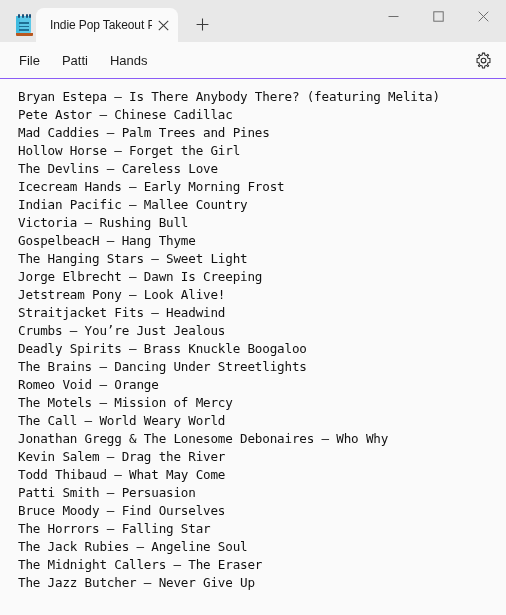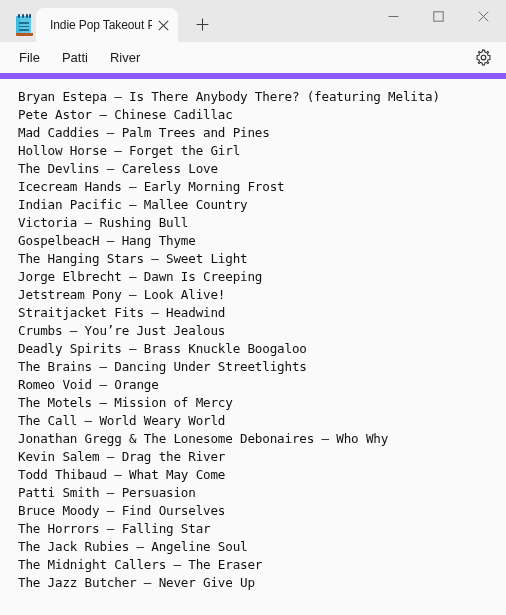--- a/index.html
+++ b/index.html
@@ -126,21 +126,21 @@
 
   
   .menubar {
     height:37px;
     flex:0 0 37px;
     background:#fafafa;
     display:flex;
     align-items:center;
     padding-left:8px;
     position:relative;
-    border-bottom:6px solid #8b5cf6;
+    border-bottom:1px solid #8b5cf6;
   }
   .menuitem {
     font-size:13px;
     color:#1b1b1b;
     padding:5px 11px;
     border-radius:4px;
     line-height:1;
   }
   .menu-spacer { flex:1 1 auto; }
   .settings-btn {
@@ -230,21 +230,21 @@
           </svg>
         </span>
       </div>
     </div>
 
   </div>
 
   <div class="menubar">
     <div class="menuitem">File</div>
     <div class="menuitem">Patti</div>
-    <div class="menuitem">River</div>
+    <div class="menuitem">Hands</div>
     <div class="menu-spacer"></div>
     <div class="settings-btn">
       <span>
         <svg width="17" height="17" viewBox="0 0 17 17">
           <g stroke="#2b2b2b" stroke-width="1.05" fill="none">
             <circle cx="8.5" cy="8.5" r="2.35"></circle>
             <path d="M8.5 1.1 L9.55 1.1 L9.85 3.05 A5.6 5.6 0 0 1 11.3 3.65 L12.85 2.45 L13.6 3.2 L12.4 4.75
                      A5.6 5.6 0 0 1 13 6.2 L14.95 6.5 L14.95 7.55 L14.95 9.45 L14.95 10.5 L13 10.8
                      A5.6 5.6 0 0 1 12.4 12.25 L13.6 13.8 L12.85 14.55 L11.3 13.35
                      A5.6 5.6 0 0 1 9.85 13.95 L9.55 15.9 L8.5 15.9 L7.45 15.9 L7.15 13.95

